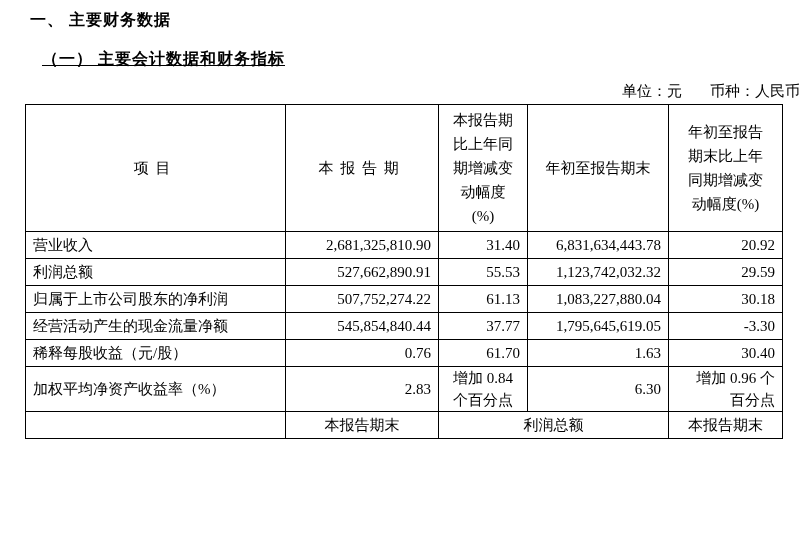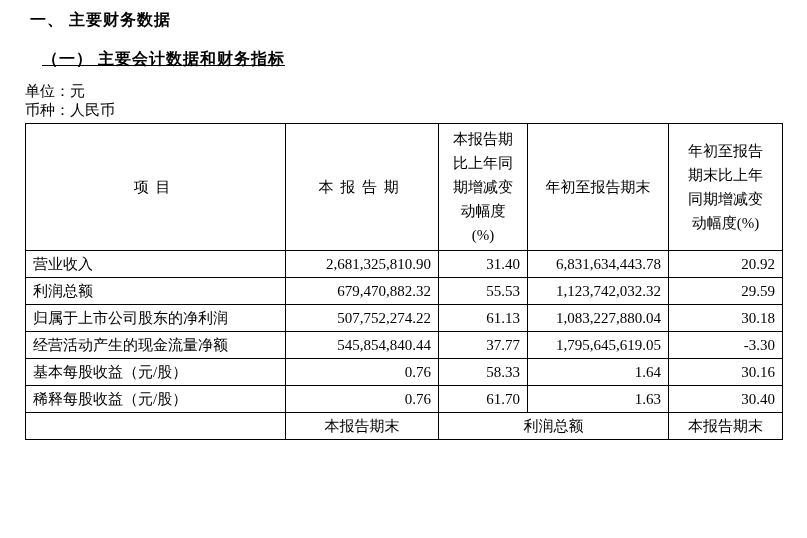--- a/index.html
+++ b/index.html
@@ -29,21 +29,20 @@
     margin: 18px 0 0 42px;
     letter-spacing: 1px;
     text-decoration: underline;
   }
   .unit-row {
     display: flex;
     justify-content: flex-end;
     column-gap: 28px;
     width: 775px;
     margin: 12px 0 3px 25px;
-    flex-direction: column;
   }
   table {
     border-collapse: collapse;
     table-layout: fixed;
     width: 757px;
     margin-left: 25px;
   }
   td {
     border: 1px solid #000000;
     line-height: 24px;
@@ -102,21 +101,21 @@
       <tr class="h-std">
         <td class="left">营业收入</td>
         <td class="right">2,681,325,810.90</td>
         <td class="right">31.40</td>
         <td class="right">6,831,634,443.78</td>
         <td class="right">20.92</td>
       </tr>
 
       <tr class="h-std">
         <td class="left">利润总额</td>
-        <td class="right">679,470,882.32</td>
+        <td class="right">527,662,890.91</td>
         <td class="right">55.53</td>
         <td class="right">1,123,742,032.32</td>
         <td class="right">29.59</td>
       </tr>
 
       <tr class="h-std">
         <td class="left">归属于上市公司股东的净利润</td>
         <td class="right">507,752,274.22</td>
         <td class="right">61.13</td>
         <td class="right">1,083,227,880.04</td>
@@ -125,36 +124,38 @@
 
 
       <tr class="h-std">
         <td class="left">经营活动产生的现金流量净额</td>
         <td class="right">545,854,840.44</td>
         <td class="right">37.77</td>
         <td class="right">1,795,645,619.05</td>
         <td class="right">-3.30</td>
       </tr>
 
-      <tr class="h-std">
-        <td class="left">基本每股收益（元/股）</td>
-        <td class="right">0.76</td>
-        <td class="right">58.33</td>
-        <td class="right">1.64</td>
-        <td class="right">30.16</td>
-      </tr>
 
       <tr class="h-std">
         <td class="left">稀释每股收益（元/股）</td>
         <td class="right">0.76</td>
         <td class="right">61.70</td>
         <td class="right">1.63</td>
         <td class="right">30.40</td>
       </tr>
 
+      <tr class="h-mid">
+        <td class="left">加权平均净资产收益率（%）</td>
+        <td class="right">2.83</td>
+        <td class="center pre">增加 0.84
+个百分点</td>
+        <td class="right">6.30</td>
+        <td class="right pre">增加 0.96 个
+百分点</td>
+      </tr>
 
       <tr class="h-foot">
         <td></td>
         <td class="center">本报告期末</td>
         <td class="center" colspan="2">利润总额</td>
         <td class="center">本报告期末</td>
       </tr>
     </tbody>
   </table>
 

